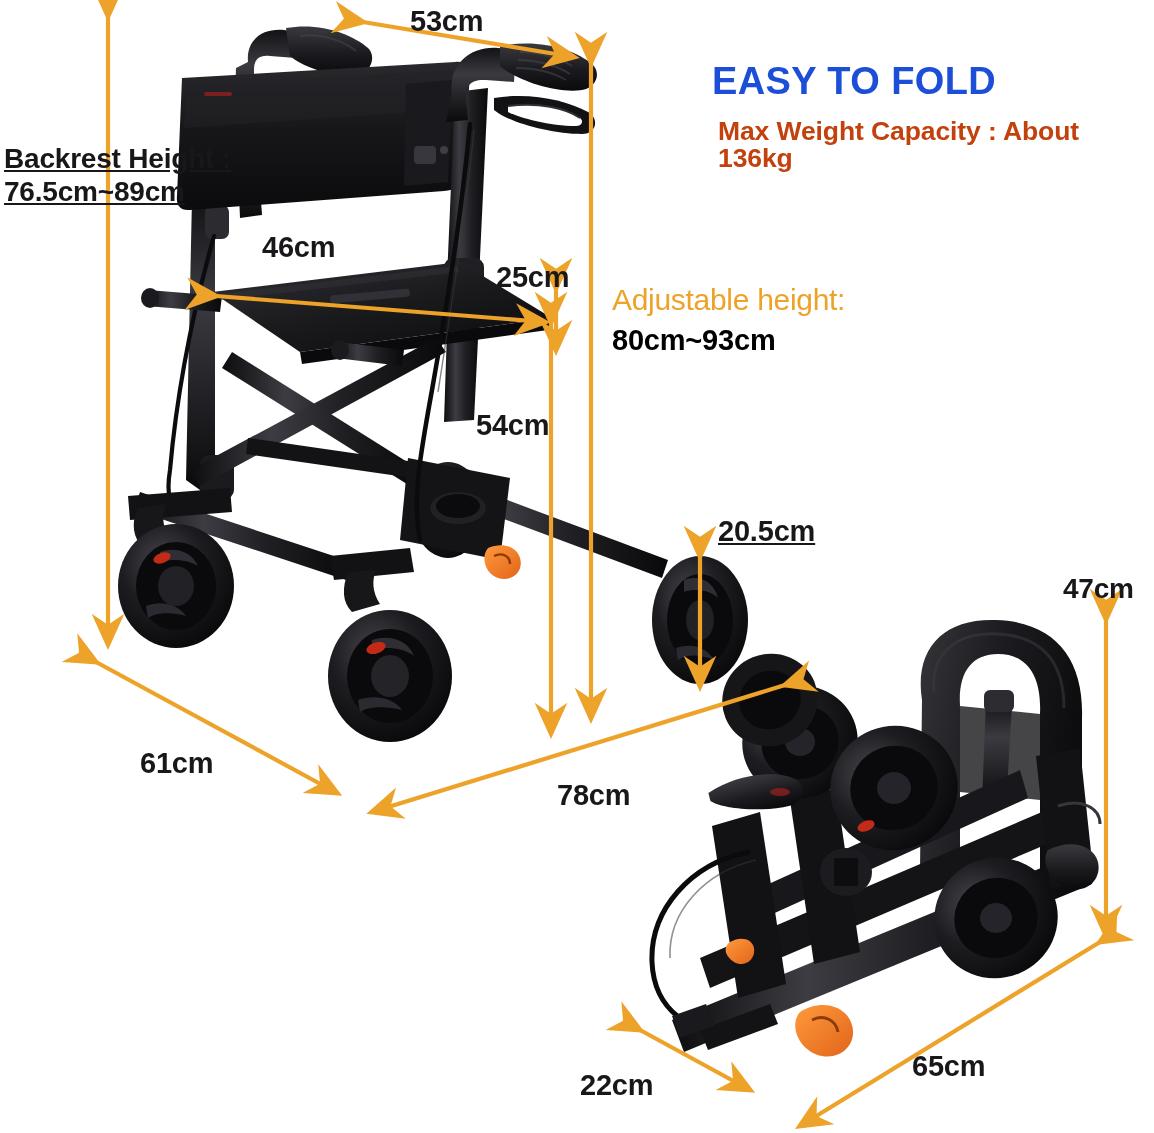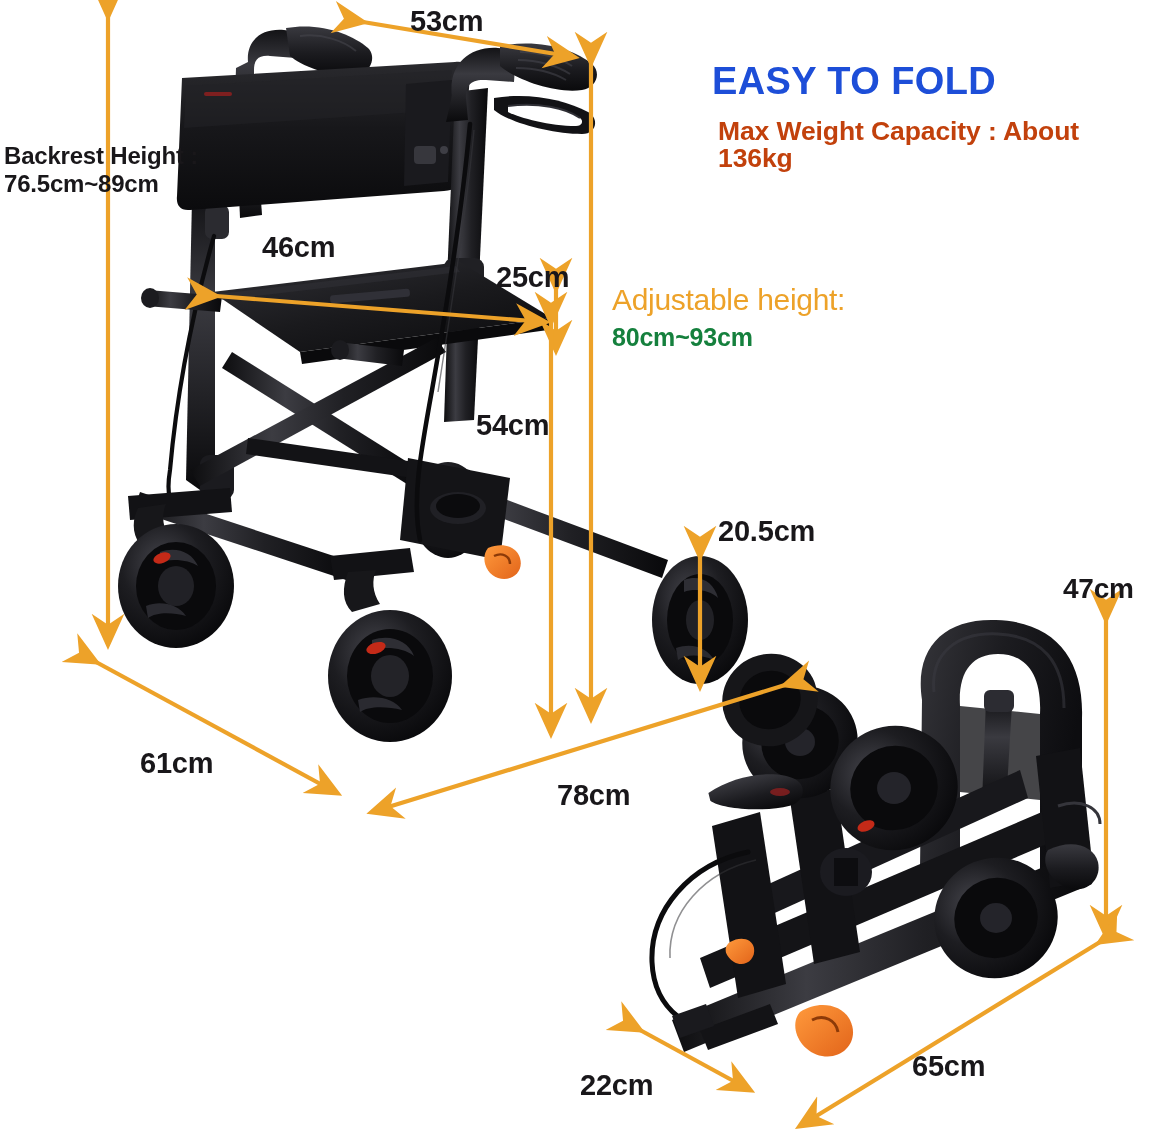--- a/index.html
+++ b/index.html
@@ -48,44 +48,44 @@
   }
   #subline {
     font-size: 26.5px;
     font-weight: bold;
     color: #c2410c;
     margin: 18px 0 16px 6px;
     line-height: 1;
     letter-spacing: -0.1px;
   }
 
-  #backrest-label { left: 4px; top: 142px; font-size: 24px; }
+  #backrest-label { left: 4px; top: 142px; font-size: 28px; text-decoration: underline; }
   #backrest-label .l2 { display:block; }
 
   #adj-label { left: 612px; top: 282px; }
   #adj-label .t1 {
     display: block;
     color: #EDA229;
     font-weight: normal;
     font-size: 30px;
     letter-spacing: -0.3px;
   }
   #adj-label .t2 {
     display: block;
-    color: #15803d;
+    color: #000000;
     font-weight: bold;
-    font-size: 25px;
+    font-size: 29px;
     margin-top: 6px;
   }
 
   #d53  { left: 410px; top: 4px; }
   #d46  { left: 262px; top: 230px; }
   #d25  { left: 496px; top: 260px; text-align: right; }
   #d54  { left: 476px; top: 408px; }
-  #d205 { left: 718px; top: 514px; }
+  #d205 { left: 718px; top: 514px; text-decoration: underline; }
   #d61  { left: 140px; top: 746px; }
   #d78  { left: 533px; top: 778px; margin-left: 24px; }
   #d47  { left: 1063px; top: 556px; margin-top: 16px; }
   #d22  { left: 580px; top: 1068px; }
   #d65  { left: 912px; top: 1049px; }
 </style>
 </head>
 <body>
 
 <div id="stage">

